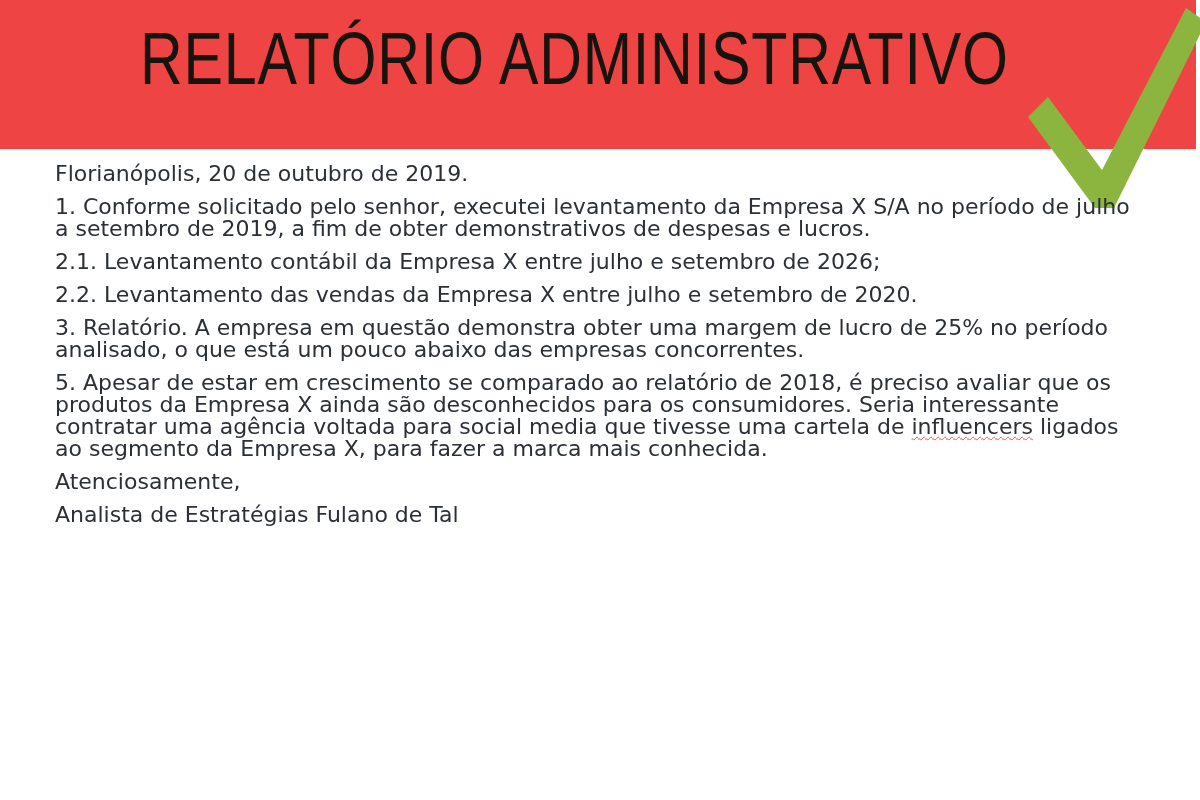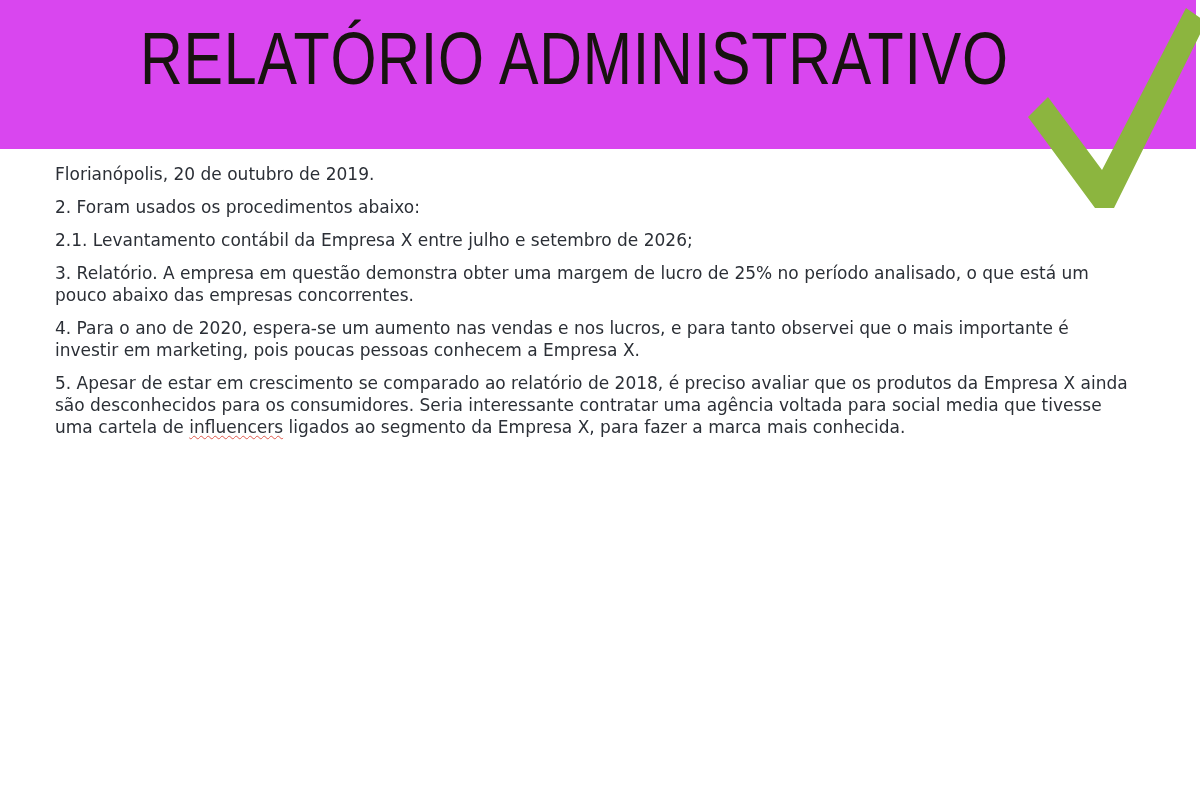--- a/index.html
+++ b/index.html
@@ -17,21 +17,21 @@
     font-family: "DejaVu Sans", sans-serif;
   }
 
   
   .banner {
     position: absolute;
     left: 0;
     top: 0;
     width: 1196px;
     height: 149px;
-    background: #d946ef;
+    background: #ef4444;
   }
 
   .banner-title {
     position: absolute;
     left: 140px;
     top: 14px;
     width: 930px;
     height: 90px;
     color: #17130f;
     font-family: "Liberation Sans", sans-serif;
@@ -59,21 +59,21 @@
     position: absolute;
     left: 55px;
     top: 163px;
     width: 1080px;
   }
 
   .doc-body p {
     margin: 0 0 11px 0;
     color: #2b2f36;
     font-family: "DejaVu Sans", sans-serif;
-    font-size: 17px;
+    font-size: 22px;
     line-height: 22px;
     text-align: left;
   }
 
   .misspelled {
     text-decoration-line: underline;
     text-decoration-style: wavy;
     text-decoration-color: #e05a4e;
     text-decoration-thickness: 1px;
     text-underline-offset: 2px;
@@ -90,28 +90,30 @@
 
   <svg class="checkmark" viewBox="0 0 200 210">
     <path d="M 38 97 L 18 117 L 85 208 L 104 208 L 196 22 L 176 8 L 92 170 Z" fill="#8cb53f"></path>
   </svg>
 
   <div class="doc-body">
 
     <p>Florianópolis, 20 de outubro de 2019.</p>
 
 
+    <p>1. Conforme solicitado pelo senhor, executei levantamento da Empresa X S/A no período de julho a setembro de 2019, a fim de obter demonstrativos de despesas e lucros.</p>
 
-    <p>2. Foram usados os procedimentos abaixo:</p>
 
     <p>2.1. Levantamento contábil da Empresa X entre julho e setembro de 2026;</p>
 
+    <p>2.2. Levantamento das vendas da Empresa X entre julho e setembro de 2020.</p>
 
     <p>3. Relatório. A empresa em questão demonstra obter uma margem de lucro de 25% no período analisado, o que está um pouco abaixo das empresas concorrentes.</p>
 
-    <p>4. Para o ano de 2020, espera-se um aumento nas vendas e nos lucros, e para tanto observei que o mais importante é investir em marketing, pois poucas pessoas conhecem a Empresa X.</p>
 
     <p><span>5. Apesar de estar em crescimento se comparado ao relatório de 2018, é preciso avaliar que os produtos da Empresa X ainda são desconhecidos para os consumidores. Seria interessante contratar uma agência voltada para social media que tivesse uma cartela de </span><span class="misspelled">influencers</span><span> ligados ao segmento da Empresa X, para fazer a marca mais conhecida.</span></p>
 
+    <p>Atenciosamente,</p>
 
+    <p>Analista de Estratégias Fulano de Tal</p>
 
   </div>
 </div>
 
 </body></html>

